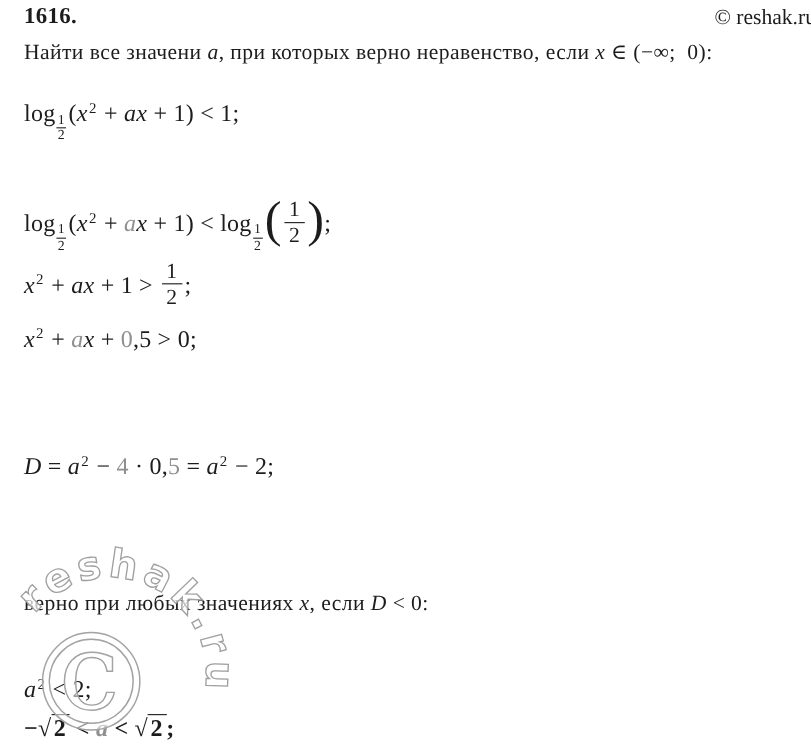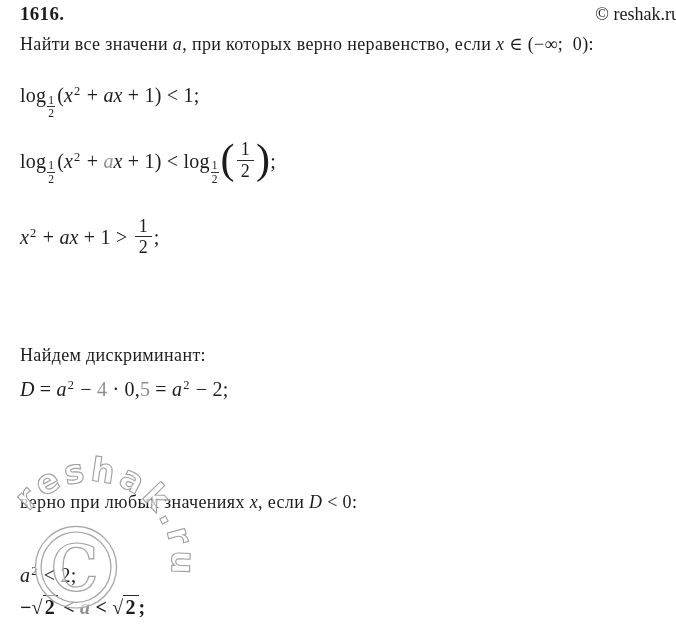--- a/index.html
+++ b/index.html
@@ -17,21 +17,21 @@
   .num  { top:3px; font-size:19px; font-weight:bold; letter-spacing:0.3px; }
   .copy { position:absolute; right:8px; top:4px; font-size:18px; white-space:nowrap; }
 
   .stmt { top:33px; font-size:18px; letter-spacing:0.35px; }
   .text { font-size:18px; letter-spacing:0.35px; }
 
   .fm { font-size:20px; letter-spacing:0.2px; }
   .fm i { font-style:italic; font-family:"Liberation Serif","DejaVu Serif",serif; }
 
   .s1  { top:84px;  }
-  .s2  { top:142px; }
+  .s2  { top:167px; }
   .s3  { top:219px; }
   .s4  { top:272px; }
   .s5  { top:345px; }
   .s6  { top:378px; }
   .p1  { top:452px; }
   .p2  { top:492px; }
   .s7  { top:528px; }
   .s8  { top:564px; }
   .s9  { top:596px;font-weight:bold; }
 
@@ -72,22 +72,22 @@
 <div class="page">
 
   <div class="abs num">1616.</div>
   <div class="copy">© reshak.ru</div>
 
   <div class="abs stmt">Найти все значени <i>a</i>, при которых верно неравенство, если <i>x</i> ∈ (−∞;&nbsp; 0):</div>
 
   <div class="abs fm s1">log<span class="lsub"><span class="n">1</span><span class="d">2</span></span>(<i>x</i><sup>2</sup> + <i>ax</i> + 1) &lt; 1;</div>
   <div class="abs fm s2">log<span class="lsub"><span class="n">1</span><span class="d">2</span></span>(<i>x</i><sup>2</sup> + <span class="g"><i>a</i></span><i>x</i> + 1) &lt; log<span class="lsub"><span class="n">1</span><span class="d">2</span></span><span class="bp">(</span><span class="dfrac"><span class="n">1</span><span class="d">2</span></span><span class="bp">)</span>;</div>
   <div class="abs fm s3"><i>x</i><sup>2</sup> + <i>ax</i> + 1 &gt; <span class="dfrac"><span class="n">1</span><span class="d">2</span></span>;</div>
+  <div class="abs fm s4"><i>x</i><sup>2</sup> + <span class="g"><i>a</i></span><i>x</i> + <span class="g">0</span>,5 &gt; 0;</div>
 
-  <div class="abs text s5">Найдем дискриминант:</div>
   <div class="abs fm s6"><i>D</i> = <i>a</i><sup>2</sup> − <span class="g">4</span> · 0,<span class="g">5</span> = <i>a</i><sup>2</sup> − 2;</div>
 
   <div class="abs text p2">верно при любых значениях <i>x</i>, если <i>D</i> &lt; 0:</div>
 
   <div class="abs fm s8"><i>a</i><sup>2</sup> &lt; 2;</div>
   <div class="abs fm s9">−√<span class="ol">2</span> &lt; <span class="g"><i>a</i></span> &lt; √<span class="ol">2</span>;</div>
 
   <svg class="wm" width="220" height="200" viewBox="0 0 220 200" aria-hidden="true">
     <defs>
       <path id="wm-arc" d="M 12 70 A 80 80 0 0 1 150 150" fill="none"></path>

